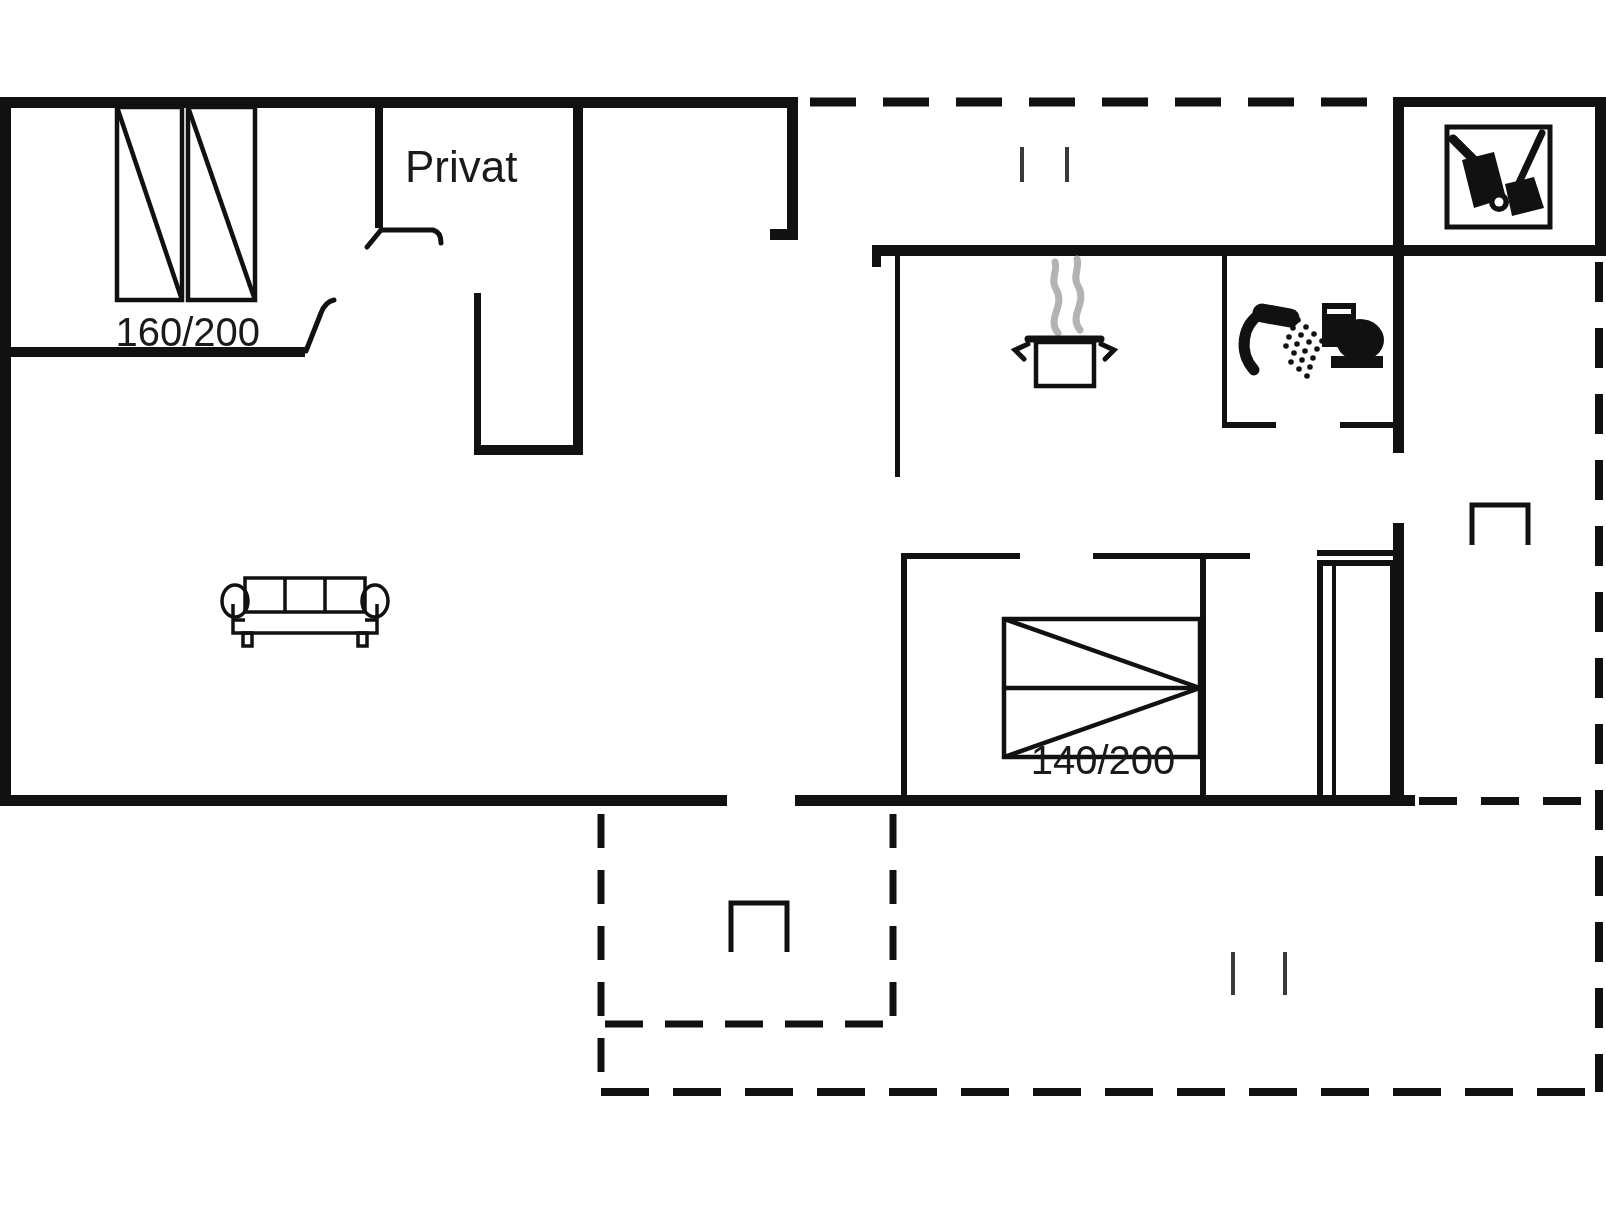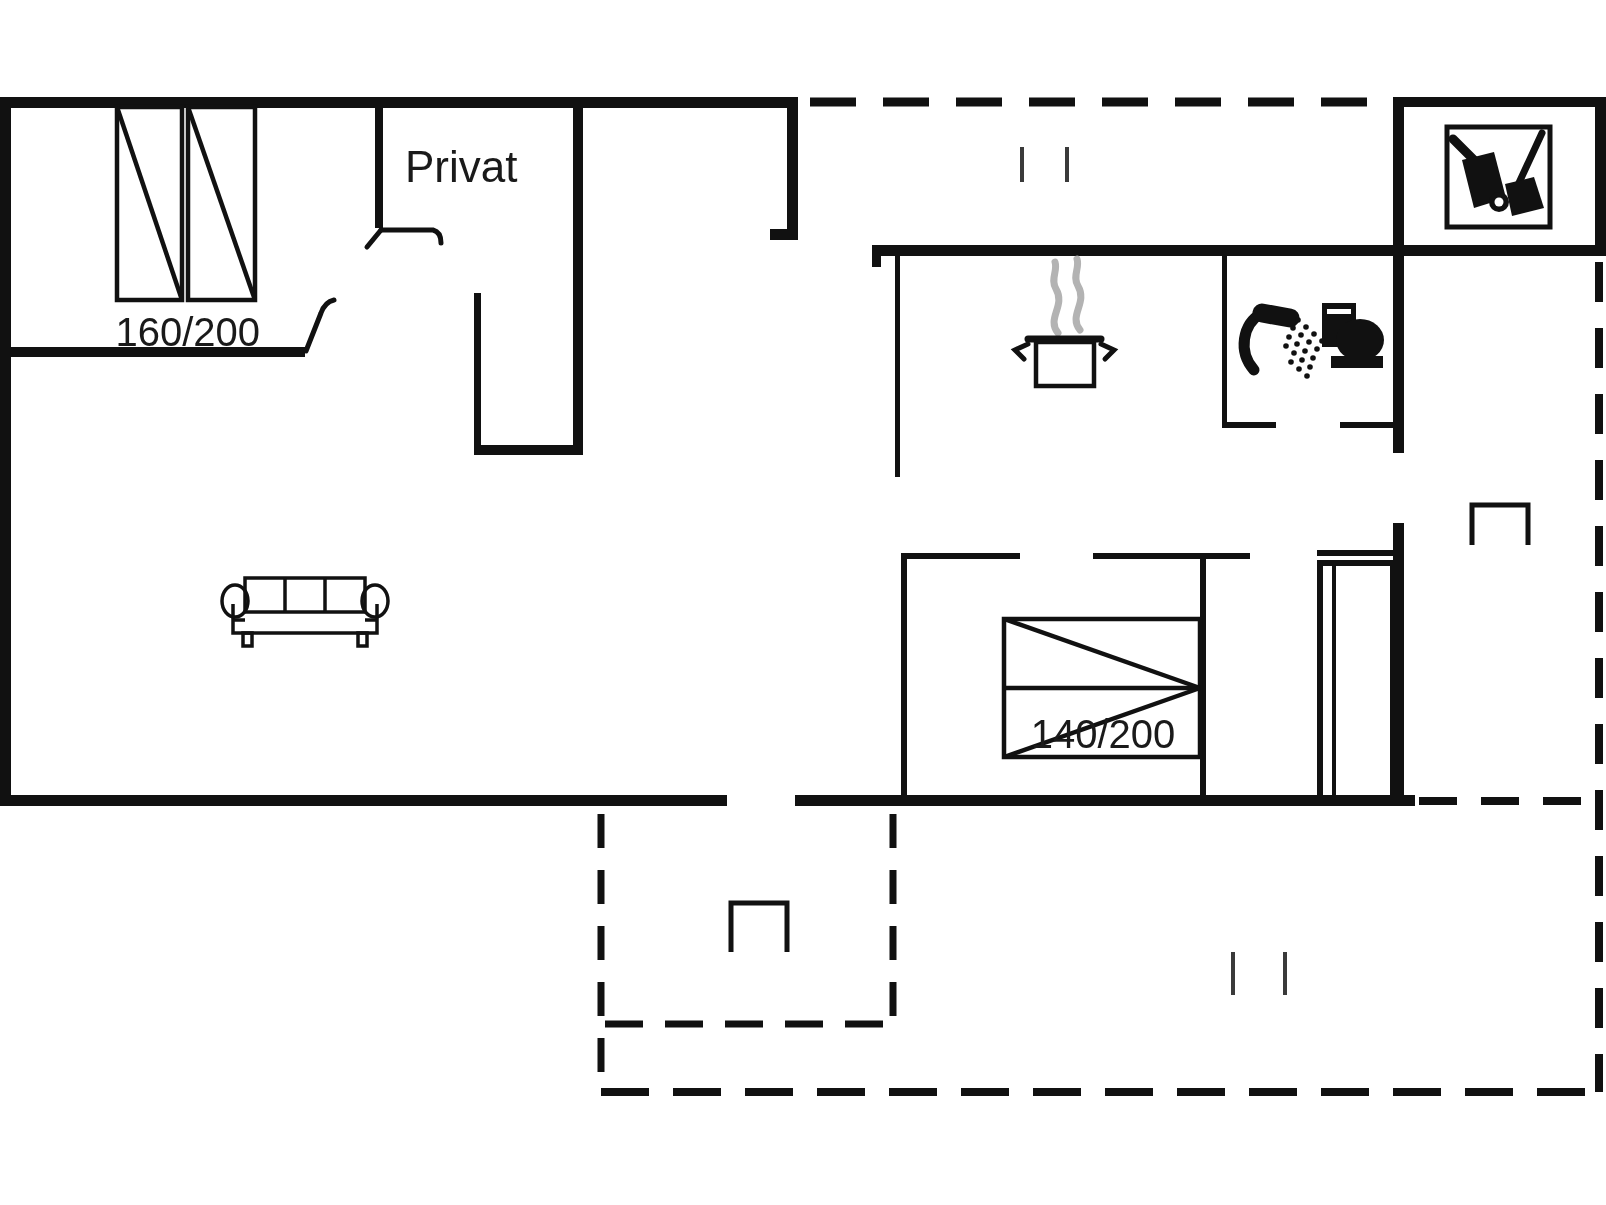--- a/index.html
+++ b/index.html
@@ -12,21 +12,21 @@
   }
   .plan svg{position:absolute;left:0;top:0;}
   .lbl{
     position:absolute;
     color:#1a1a1a;
     white-space:nowrap;
     -webkit-user-select:none;user-select:none;
   }
   .lbl-privat{left:405px;top:142px;font-size:44px;}
   .lbl-bed160{left:100px;top:310px;width:160px;text-align:right;font-size:40px;}
-  .lbl-bed140{left:1022px;top:712px;width:162px;text-align:center;font-size:40px;}
+  .lbl-bed140{left:1022px;top:738px;width:162px;text-align:center;font-size:40px;}
 </style>
 </head>
 <body>
 
 <div class="plan">
 
   <svg width="1606" height="1205" viewBox="0 0 1606 1205">
 
     <g fill="#111111">
 

